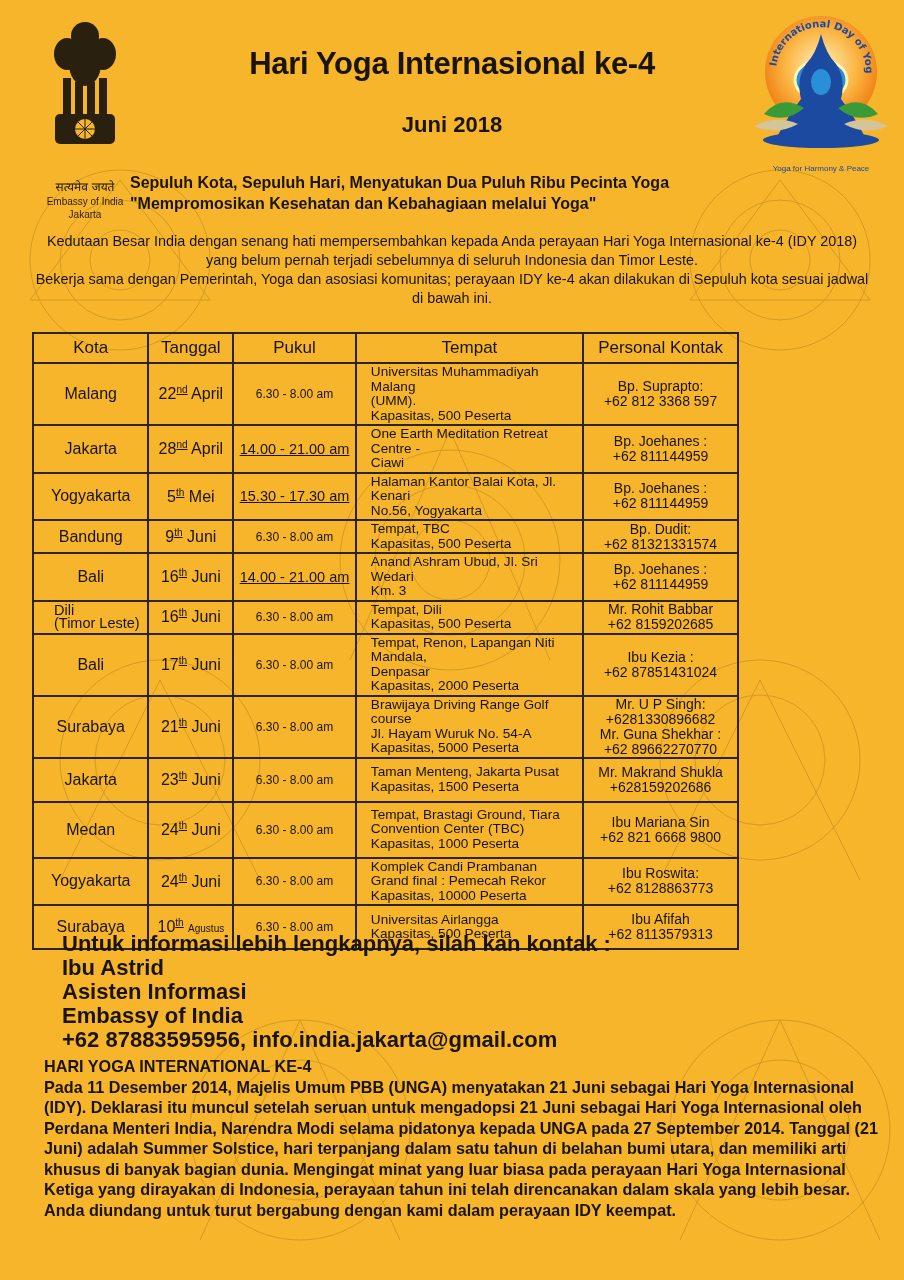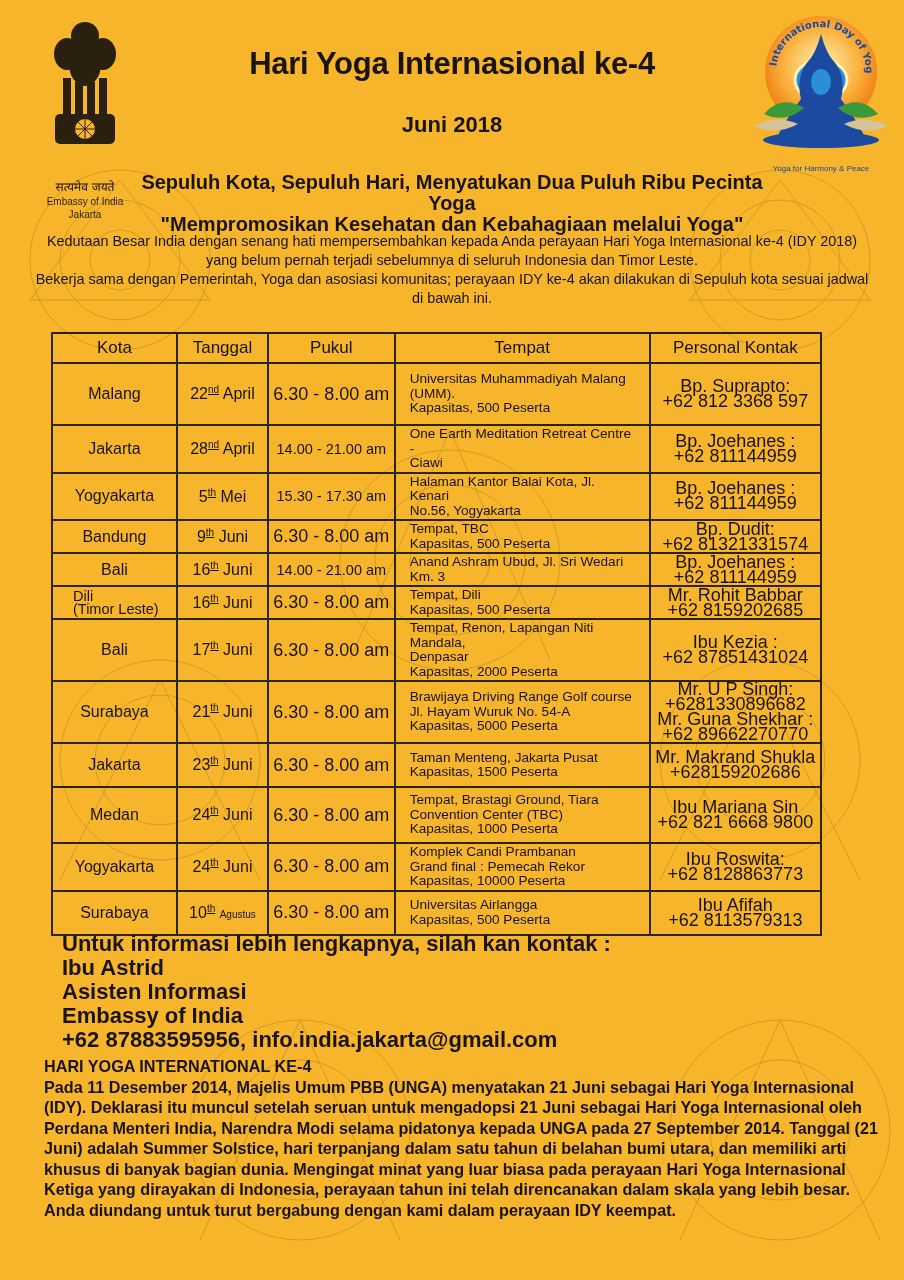--- a/index.html
+++ b/index.html
@@ -25,40 +25,40 @@
   .idy-logo .tag { font-size: 8px; color: #1b4aa0; margin-top: -4px; }
   .title {
     position: absolute; left: 0; right: 0; top: 46px; text-align: center;
     font-size: 31px; font-weight: bold; letter-spacing: -0.3px;
   }
   .subtitle {
     position: absolute; left: 0; right: 0; top: 112px; text-align: center;
     font-size: 22px; font-weight: bold;
   }
   .tagline {
-    position: absolute; left: 130px; right: 130px; top: 172px; text-align: center;
-    font-size: 20px; font-weight: bold; line-height: 21px;
+    position: absolute; left: 130px; right: 130px; top: 172px; 
+    font-size: 16px; font-weight: bold; line-height: 21px;
   }
   .intro {
     position: absolute; left: 30px; right: 30px; top: 232px; text-align: center;
     font-size: 14.4px; line-height: 19px;
   }
   table.schedule {
-    position: absolute; left: 51px; top: 332px; width: 771px;
+    position: absolute; left: 32px; top: 332px; width: 707px;
     border-collapse: collapse; font-size: 16px;
   }
   table.schedule th, table.schedule td {
     border: 2px solid #2c2412; vertical-align: middle;
   }
   table.schedule th { font-weight: normal; font-size: 17px; height: 30px; text-align: center; }
   td.city, td.date, td.time, td.contact { text-align: center; border-radius: 7px; }
-  td.time { font-size: 18px; white-space: nowrap; }
-  td.time.small { font-size: 14.5px; }
+  td.time { font-size: 12px; white-space: nowrap; }
+  td.time.small { font-size: 14.5px; text-decoration: underline; }
   td.venue { font-size: 13.6px; line-height: 14.5px; padding: 1px 14px; text-align: left; }
-  td.contact { font-size: 18px; line-height: 15px; }
+  td.contact { font-size: 14px; line-height: 15px; }
   td.city.twoline { text-align: left; padding-left: 20px; font-size: 14.5px; line-height: 13px; }
   td.date sup { font-size: 10px; text-decoration: underline; }
   td.date .small-month { font-size: 10px; }
   .contact-block {
     position: absolute; left: 62px; top: 932px; font-size: 22px; font-weight: bold; line-height: 24px;
   }
   .history {
     position: absolute; left: 44px; right: 20px; top: 1056px; font-size: 16.2px; font-weight: bold; line-height: 20.5px;
   }
 </style>

